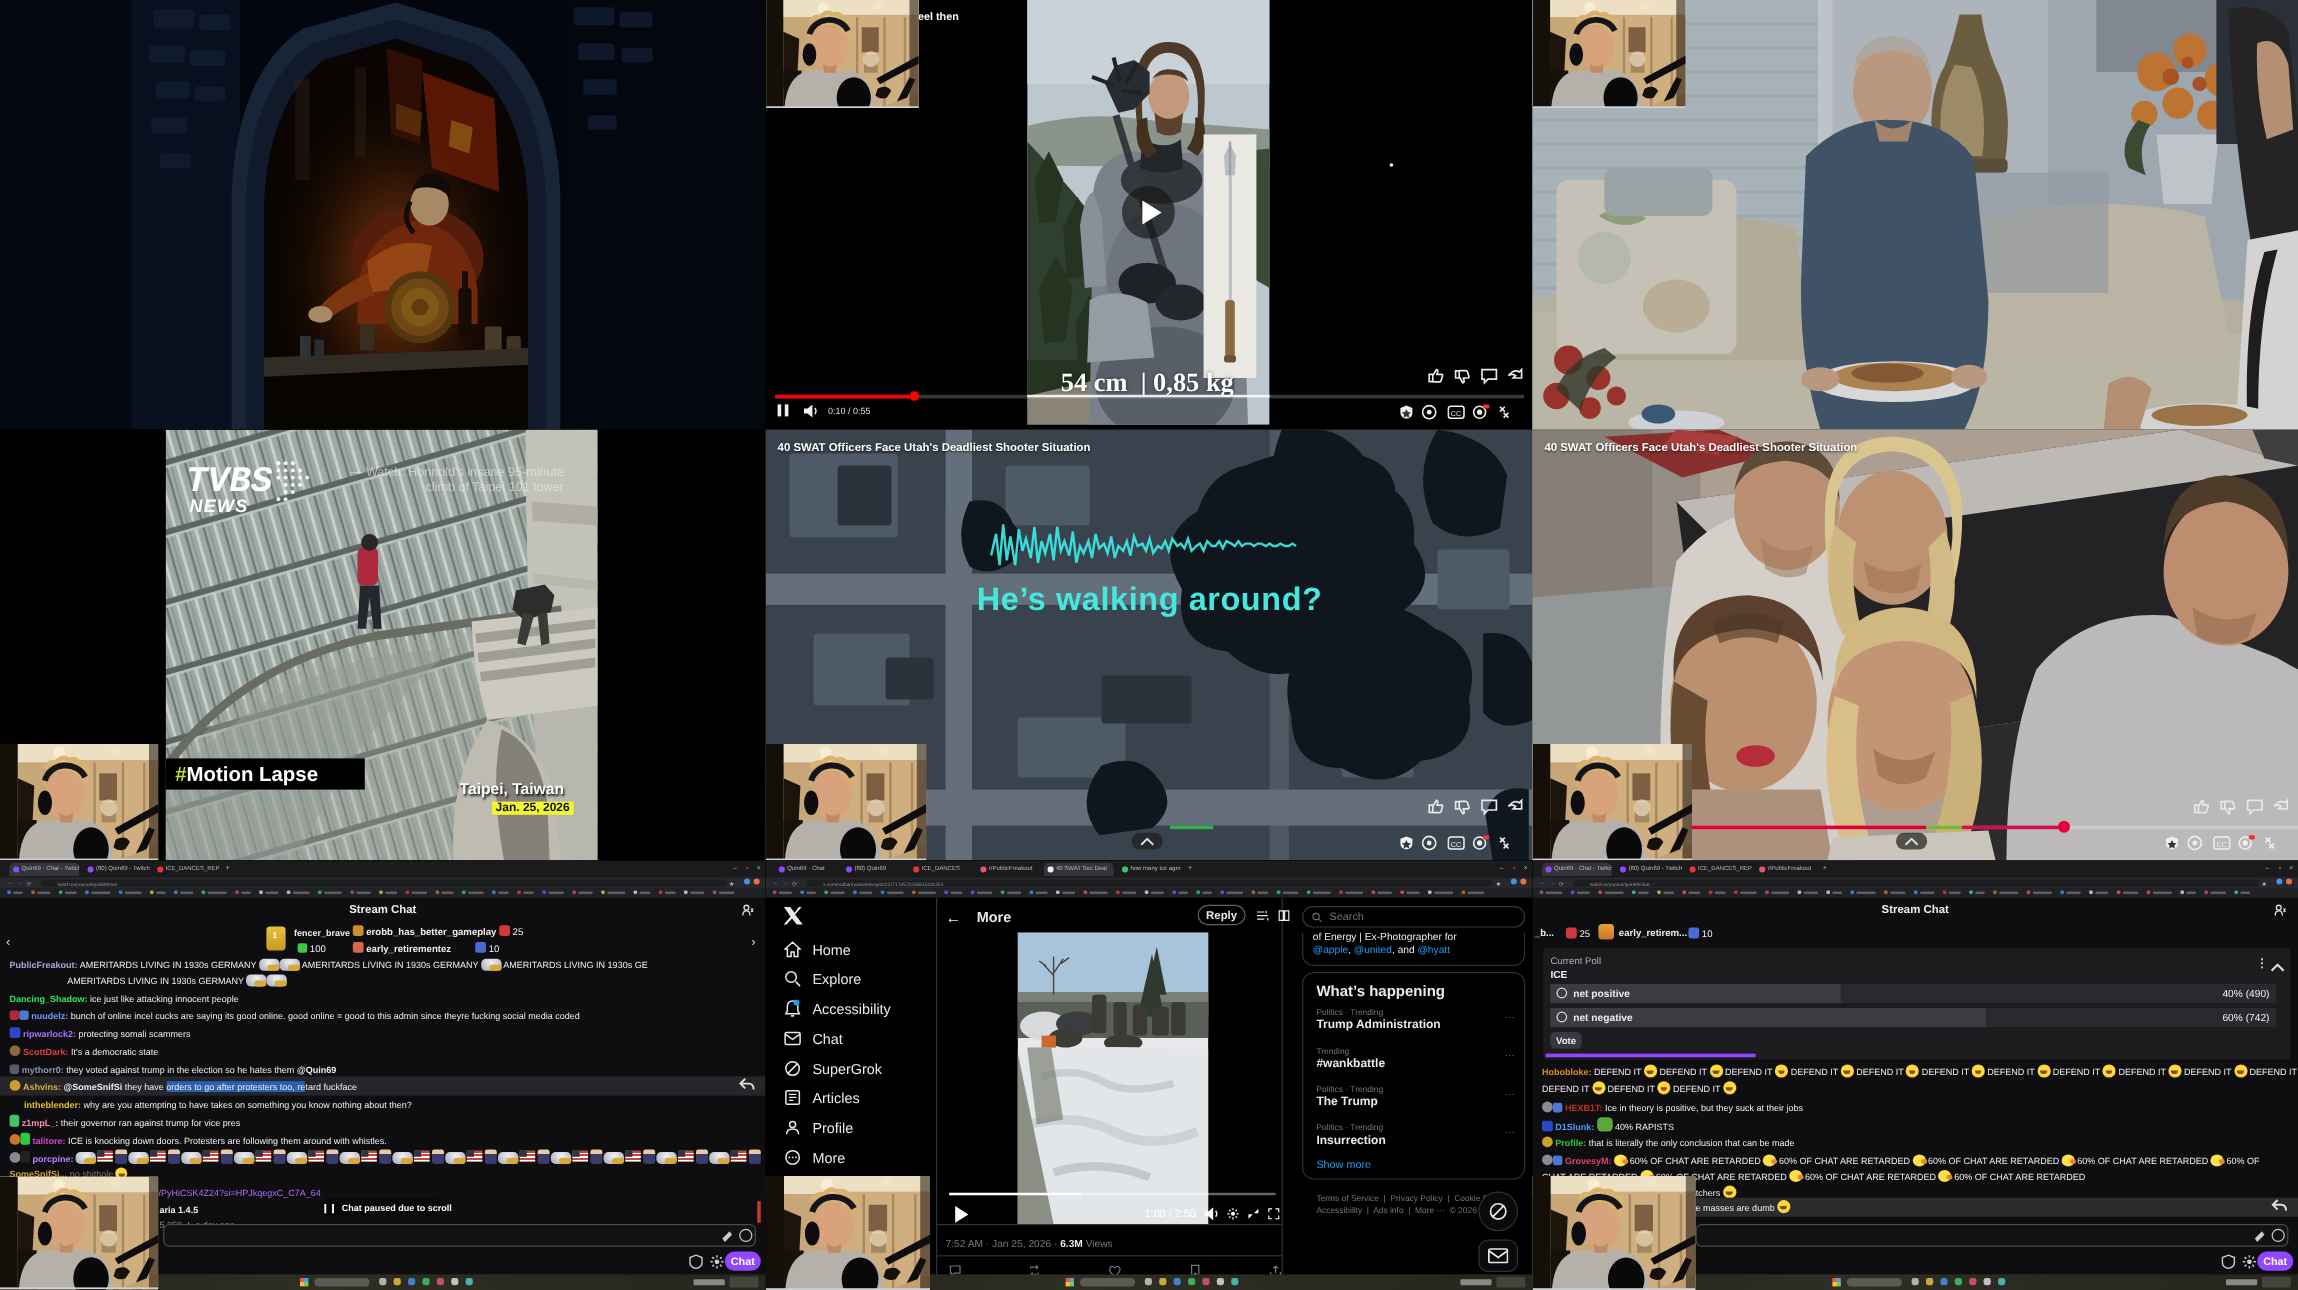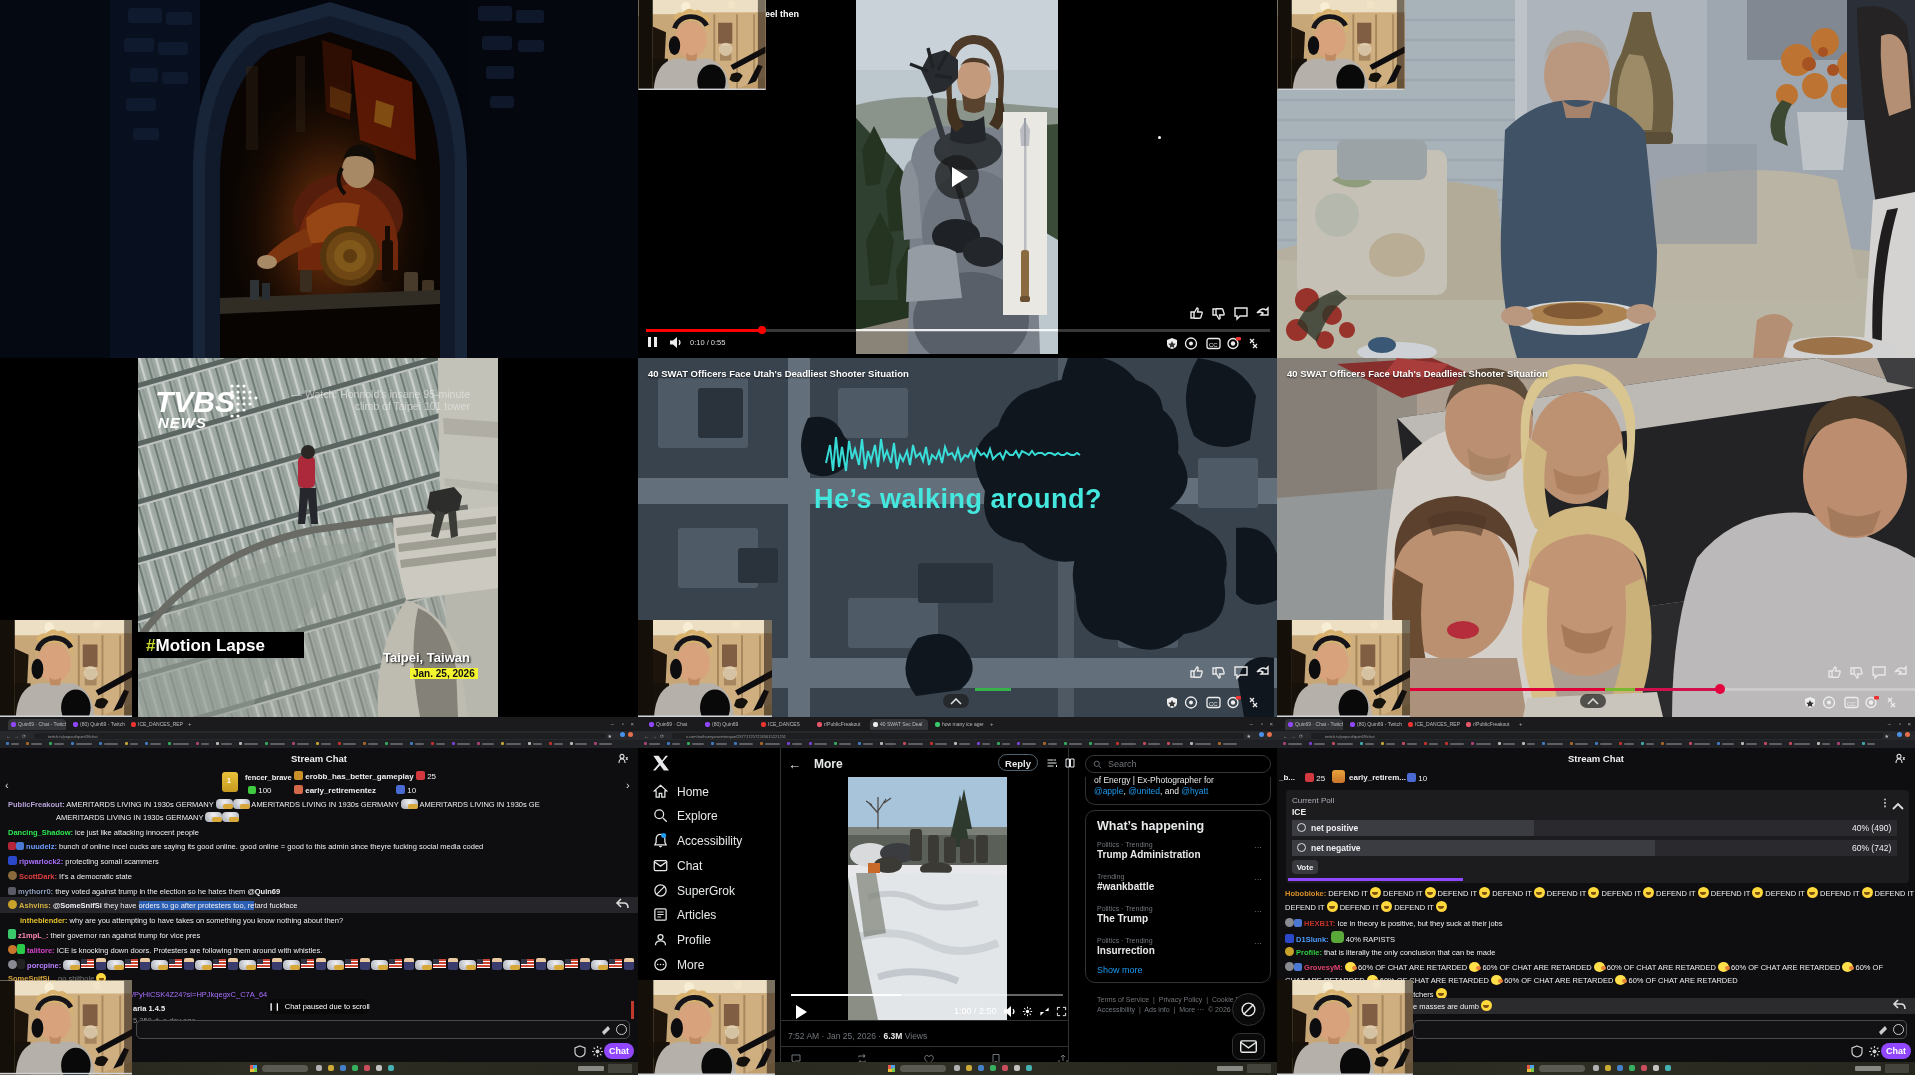--- a/index.html
+++ b/index.html
@@ -213,20 +213,21 @@
     <path d="M52 250 q22 -12 48 2 l6 46 l-56 4 z" fill="#969ca4"></path>
 
     <rect x="147" y="112" width="44" height="203" fill="#e9e8e3"></rect>
     <path d="M164 130 l5 -10 l5 10 l-1 16 l-8 0 z" fill="#b9bcc0"></path>
     <path d="M169 118 v30" stroke="#9aa0a6" stroke-width="2"></path>
     <rect x="168" y="146" width="2.5" height="104" fill="#b9bdc2"></rect>
     <rect x="165" y="250" width="8" height="48" rx="3" fill="#8a6a40"></rect>
     <rect x="164" y="296" width="10" height="6" rx="2" fill="#6a5030"></rect>
   </svg>
 
+  <div class="ab" style="left:246px;top:306px;width:380px;color:#fff;font-size:22px;font-family:'Liberation Serif',serif;font-weight:bold;text-shadow:0 0 3px rgba(0,0,0,.5)">54 cm&nbsp;&nbsp;|&nbsp;0,85 kg</div>
   <div class="ab" style="left:218px;top:329px;width:202px;height:2px;background:rgba(255,255,255,.85)"></div>
 
   <div class="ab" style="left:297px;top:155px;width:44px;height:44px;border-radius:50%;background:rgba(20,20,20,.65)"></div>
   <div class="ab" style="left:314px;top:167px;width:0;height:0;border-left:16px solid #fff;border-top:10px solid transparent;border-bottom:10px solid transparent"></div>
   <div class="ab" style="left:520px;top:136px;width:3px;height:3px;background:#fff;border-radius:50%"></div>
 
   <div class="ab" style="left:8px;top:329px;width:624px;height:2.5px;background:rgba(255,255,255,.22)"></div>
   <div class="ab" style="left:8px;top:329px;width:116px;height:2.5px;background:#f00"></div>
   <div class="ab" style="left:120px;top:326px;width:8px;height:8px;border-radius:50%;background:#f00"></div>
 
@@ -366,21 +367,21 @@
 
     <path d="M292 134 l24 -5 l8 9 l-3 14 l-22 7 l-10 -9 z" fill="#2c2c2a"></path>
     <path d="M298 152 l-5 26 l7 2 l7 -25 z M310 154 l3 26 l7 -2 l-2 -25 z" fill="#3a3a36"></path>
 
     <rect x="160" y="98" width="17" height="32" rx="5" fill="#b5273a"></rect>
     <circle cx="170" cy="94" r="7" fill="#2a2422"></circle>
     <path d="M162 130 l-2 36 h7 l3 -26 l3 26 h7 l-2 -36 z" fill="#23242a"></path>
   <rect width="360" height="359" fill="#44504a" opacity=".08"></rect>
   </svg>
 
-  <div class="ab" style="left:155px;top:27px;color:#fff;font-size:30px;font-weight:bold;font-style:italic;font-family:Liberation Sans, sans-serif">TVBS</div>
+  <div class="ab" style="left:155px;top:27px;color:#fff;font-size:30px;font-weight:bold;font-style:italic;font-family:Liberation Mono, monospace">TVBS</div>
   <svg class="ab" style="left:228px;top:24px" width="40" height="40" viewBox="0 0 40 40">
     <g fill="#fff">
         <circle cx="4" cy="4" r="1.6"></circle>
         <circle cx="10" cy="4" r="1.6"></circle>
         <circle cx="16" cy="4" r="1.6"></circle>
         <circle cx="4" cy="10" r="1.6"></circle>
         <circle cx="10" cy="10" r="1.6"></circle>
         <circle cx="16" cy="10" r="1.6"></circle>
         <circle cx="22" cy="10" r="1.6"></circle>
         <circle cx="4" cy="16" r="1.6"></circle>
@@ -643,21 +644,21 @@
     </svg>
   <div class="msg" style="left:20px;top:197px"><span class="un" style="color:#e6c22a">intheblender:</span> why are you attempting to have takes on something you know nothing about then?</div>
   <div class="msg" style="left:8px;top:212px"><span class="badge" style="background:#3ac96a;width:8px;height:10px"></span> <span class="un" style="color:#ff8ab0">z1mpL_:</span> their governor ran against trump for vice pres</div>
   <div class="msg" style="left:8px;top:227px"><span class="badge" style="background:#c9762a;width:9px;height:9px;border-radius:50%"></span><span class="badge" style="background:#2ac94a;width:8px;height:10px"></span> <span class="un" style="color:#d543c8">talitore:</span> ICE is knocking down doors. Protesters are following them around with whistles.</div>
   <div class="msg" style="left:8px;top:241px"><span class="badge" style="background:#8a8a92;width:9px;height:9px;border-radius:50%"></span><span class="badge" style="background:#222;width:8px;height:10px"></span> <span class="un" style="color:#b980ff">porcpine:</span> <span class="pot"></span><span class="fus"></span><span class="fguy"></span><span class="pot"></span><span class="fus"></span><span class="fguy"></span><span class="pot"></span><span class="fus"></span><span class="fguy"></span><span class="pot"></span><span class="fus"></span><span class="fguy"></span><span class="pot"></span><span class="fus"></span><span class="fguy"></span><span class="pot"></span><span class="fus"></span><span class="fguy"></span><span class="pot"></span><span class="fus"></span><span class="fguy"></span><span class="pot"></span><span class="fus"></span><span class="fguy"></span><span class="pot"></span><span class="fus"></span><span class="fguy"></span><span class="pot"></span><span class="fus"></span><span class="fguy"></span><span class="pot"></span><span class="fus"></span><span class="fguy"></span><span class="pot"></span><span class="fus"></span><span class="fguy"></span><span class="pot"></span><span class="fus"></span><span class="fguy"></span></div>
   <div class="msg" style="left:8px;top:255px;color:#777"><span class="un" style="color:#d3a23a">SomeSnifSi...</span> no shithole <span class="ej" style="width:10px;height:10px"></span></div>
   <div class="msg" style="left:132px;top:271px;color:#a970ff">/PyHiCSK4Z24?si=HPJkqegxC_C7A_64</div>
   <div class="msg" style="left:133px;top:285px;color:#efeff1;font-weight:bold">aria 1.4.5</div>
   <div class="msg" style="left:133px;top:297px;color:#888">5,259 ★ a day ago</div>
 
-  <div class="ab" style="left:268px;top:282px;width:102px;height:15px;border-radius:8px;background:rgba(8,8,8,.92);color:#fff;font-size:7.5px;font-weight:normal;text-align:left;line-height:15px;white-space:nowrap">❙❙&nbsp; Chat paused due to scroll</div>
+  <div class="ab" style="left:268px;top:282px;width:102px;height:15px;border-radius:8px;background:rgba(8,8,8,.92);color:#fff;font-size:7.5px;font-weight:bold;text-align:left;line-height:15px;white-space:nowrap">❙❙&nbsp; Chat paused due to scroll</div>
   <div class="ab" style="left:631px;top:284px;width:3px;height:18px;background:#c0392b"></div>
 
   <div class="ab" style="left:136px;top:303px;width:494px;height:19px;border:1px solid #4a4a50;border-radius:5px;background:#121214"></div>
   <svg class="ab" style="left:600px;top:307px" width="12" height="12" viewBox="0 0 12 12">
       <path d="M2 8 L8 2 l2 3 l-6 6 z" fill="#ccc"></path>
     </svg>
   <div class="ab" style="left:616px;top:307px;width:11px;height:11px;border-radius:50%;border:1.3px solid #ccc"></div>
 
   <svg class="ab" style="left:574px;top:328px" width="12" height="13" viewBox="0 0 12 13">
       <path d="M6 1 l5 2 v4 q0 4 -5 5 q-5 -1 -5 -5 v-4 z" fill="none" stroke="#ccc" stroke-width="1.2"></path>

